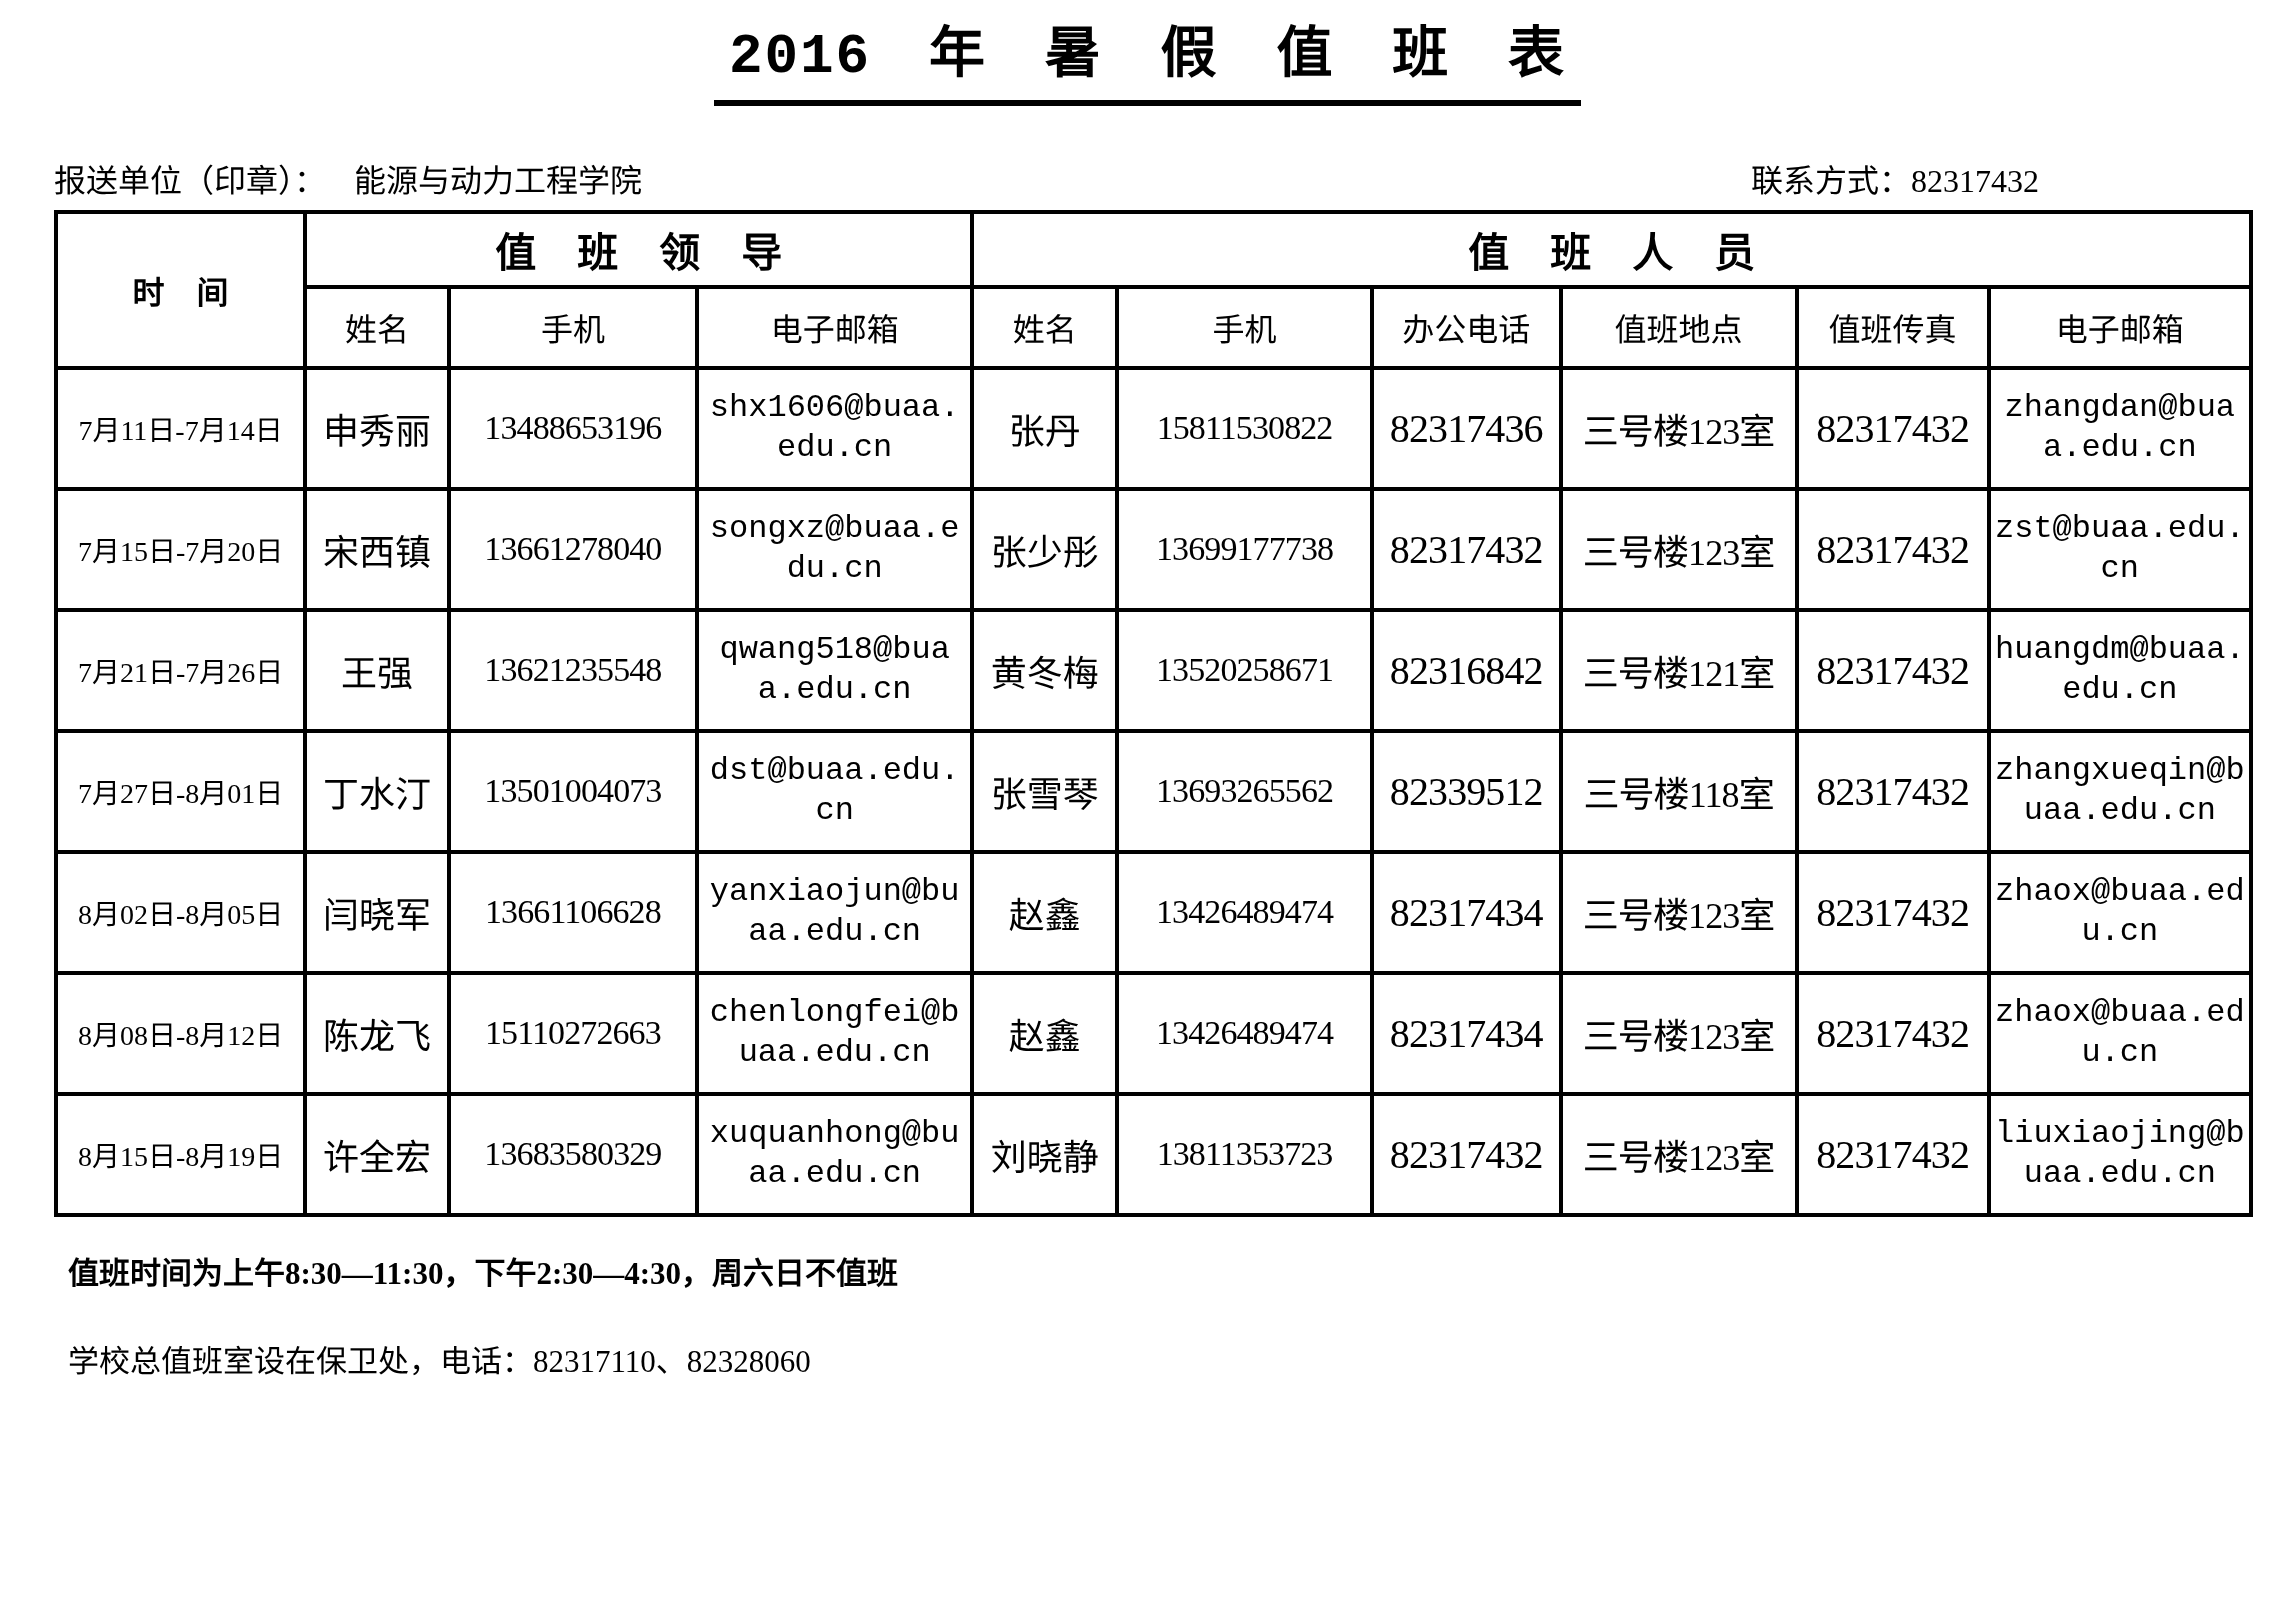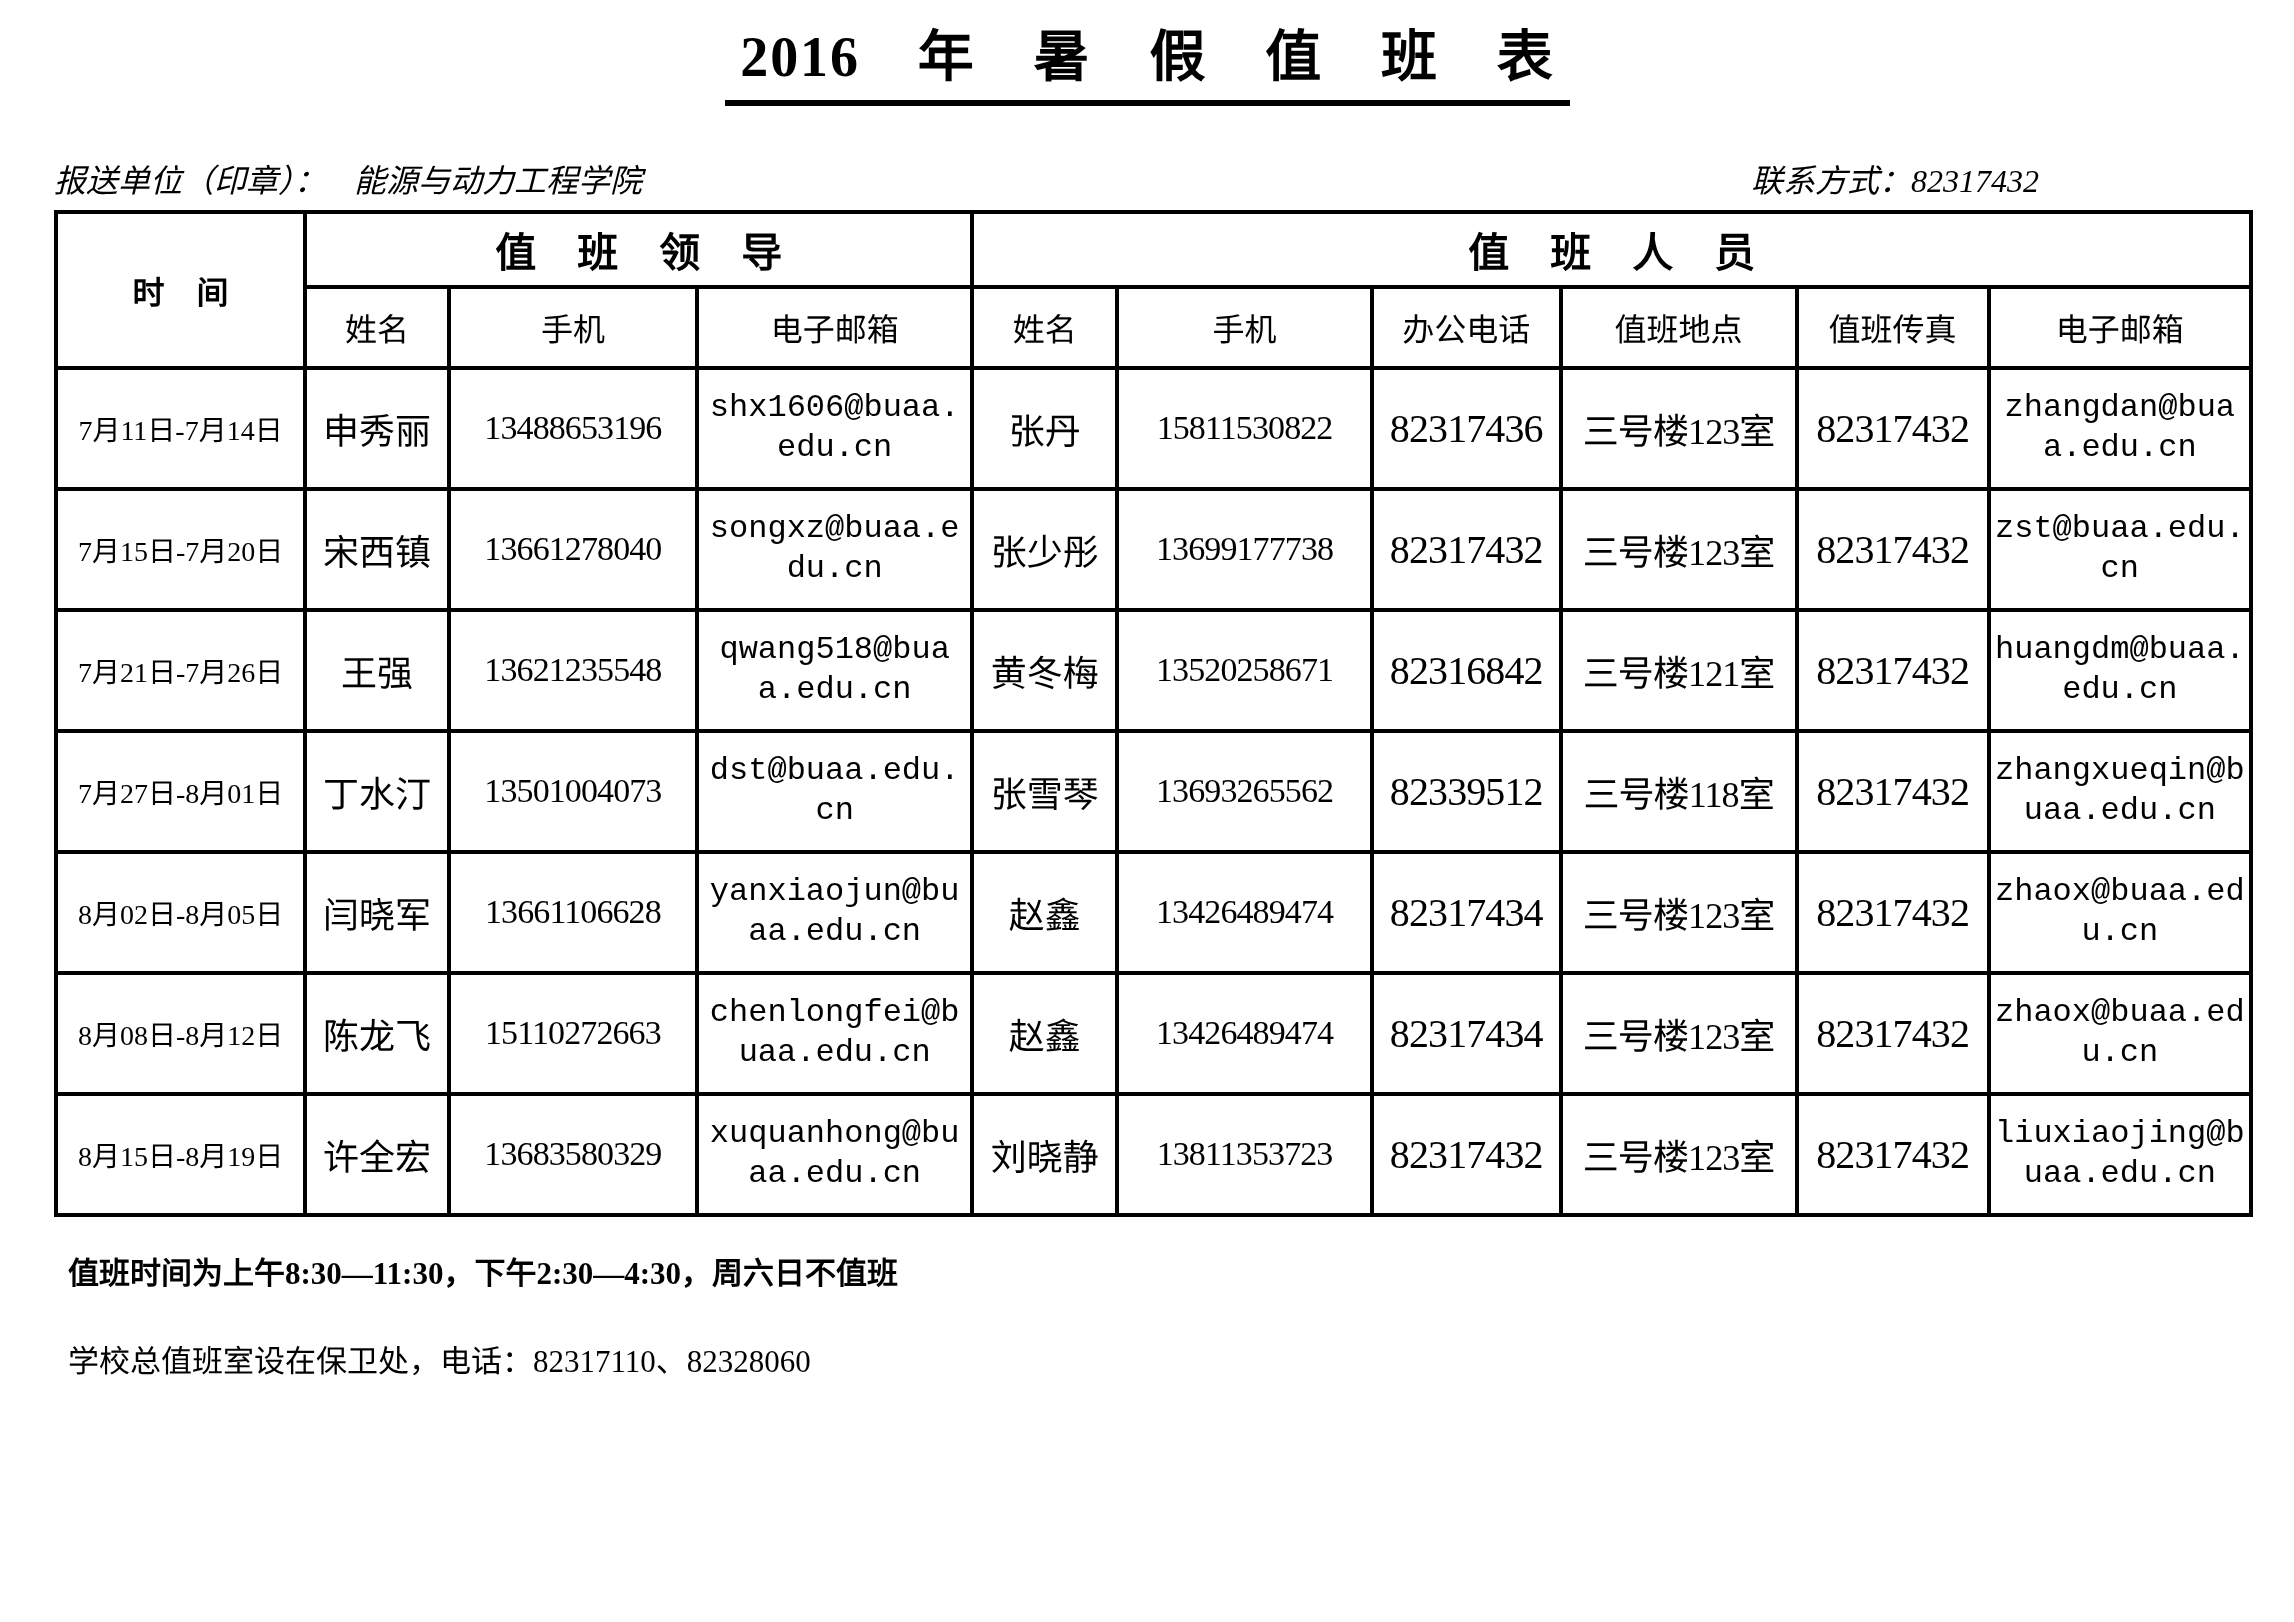--- a/index.html
+++ b/index.html
@@ -17,30 +17,30 @@
   .title {
     display: inline-block;
     margin: 0;
     font-size: 56px;
     font-weight: bold;
     line-height: 1.05;
     letter-spacing: 1.9px;
     white-space: nowrap;
     padding: 0 15px 13px 15px;
     border-bottom: 6.6px solid #000;
+    font-family: Liberation Mono, monospace;
   }
   .meta-row {
     display: flex;
     justify-content: space-between;
     align-items: center;
     margin-top: 56px;
     padding: 0 256px 0 54px;
     font-size: 32px;
     line-height: 1.2;
-    font-style: italic;
   }
   .unit-val { margin-left: 28px; }
   table.duty-table {
     border-collapse: collapse;
     table-layout: fixed;
     width: 2199px;
     margin: 9.4px 0 0 54px;
   }
   .duty-table th, .duty-table td {
     border: 4.7px solid #000;

